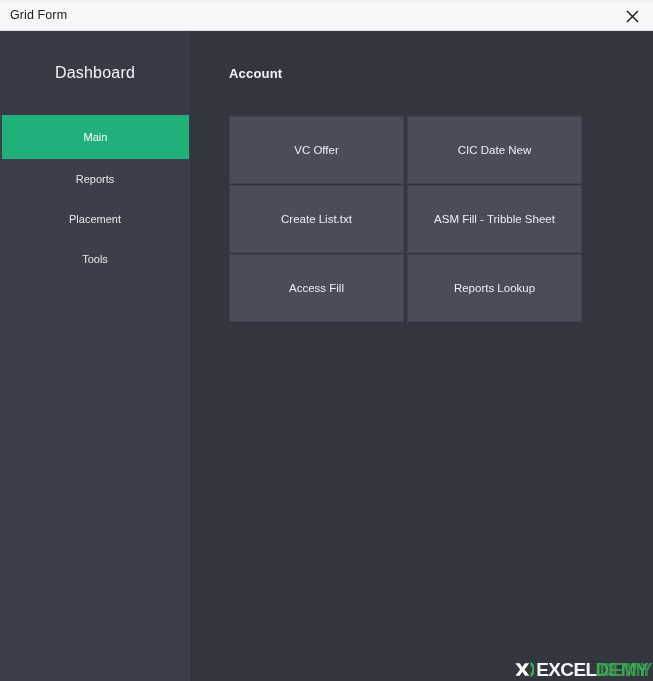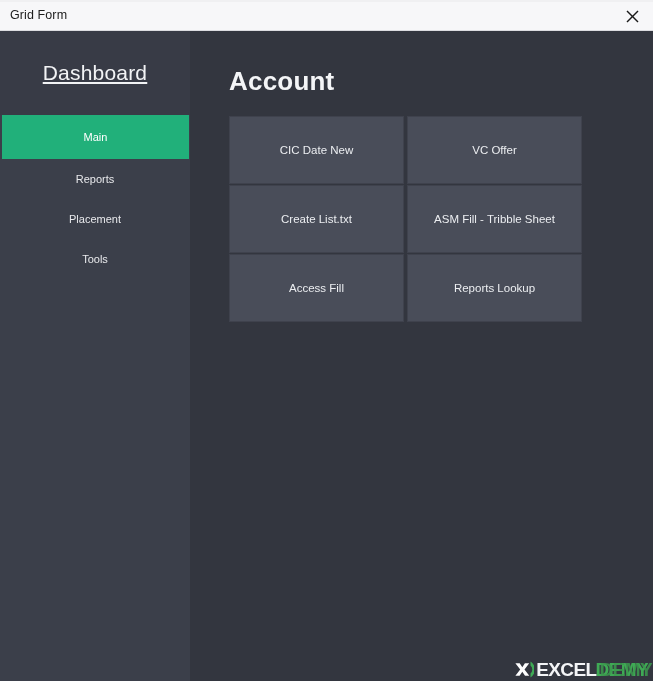--- a/index.html
+++ b/index.html
@@ -101,25 +101,24 @@
     left: 0;
     top: 0;
     width: 190px;
     height: 84px;
     background: #383b46;
     display: flex;
     align-items: center;
     justify-content: center;
   }
   #sidebar-header .brand {
-    font-size: 21px;
+    font-size: 16px;
     color: #f2f3f5;
     letter-spacing: 0.2px;
     font-family: "Liberation Sans", sans-serif;
-    text-decoration: underline;
   }
   #sidebar-nav {
     position: absolute;
     left: 0;
     top: 84px;
     width: 190px;
   }
   .nav-item {
     position: relative;
     height: 40px;
@@ -146,21 +145,21 @@
     left: 190px;
     top: 0;
     width: 463px;
     height: 650px;
     background: #33363f;
   }
   #page-heading {
     position: absolute;
     left: 39px;
     top: 35px;
-    font-size: 26px;
+    font-size: 13px;
     font-weight: bold;
     color: #f4f5f7;
     letter-spacing: 0.2px;
     font-family: "Liberation Sans", sans-serif;
   }
 
   
   #tile-grid {
     position: absolute;
     left: 39px;
@@ -275,24 +274,24 @@
           <span>Tools</span>
         </div>
       </div>
     </div>
 
     <div id="main-panel">
       <div id="page-heading">Account</div>
 
       <div id="tile-grid">
         <div class="tile">
+          <span class="tile-label">VC Offer</span>
+        </div>
+        <div class="tile">
           <span class="tile-label">CIC Date New</span>
-        </div>
-        <div class="tile">
-          <span class="tile-label">VC Offer</span>
         </div>
         <div class="tile">
           <span class="tile-label">Create List.txt</span>
         </div>
         <div class="tile">
           <span class="tile-label">ASM Fill - Tribble Sheet</span>
         </div>
         <div class="tile">
           <span class="tile-label">Access Fill</span>
         </div>

